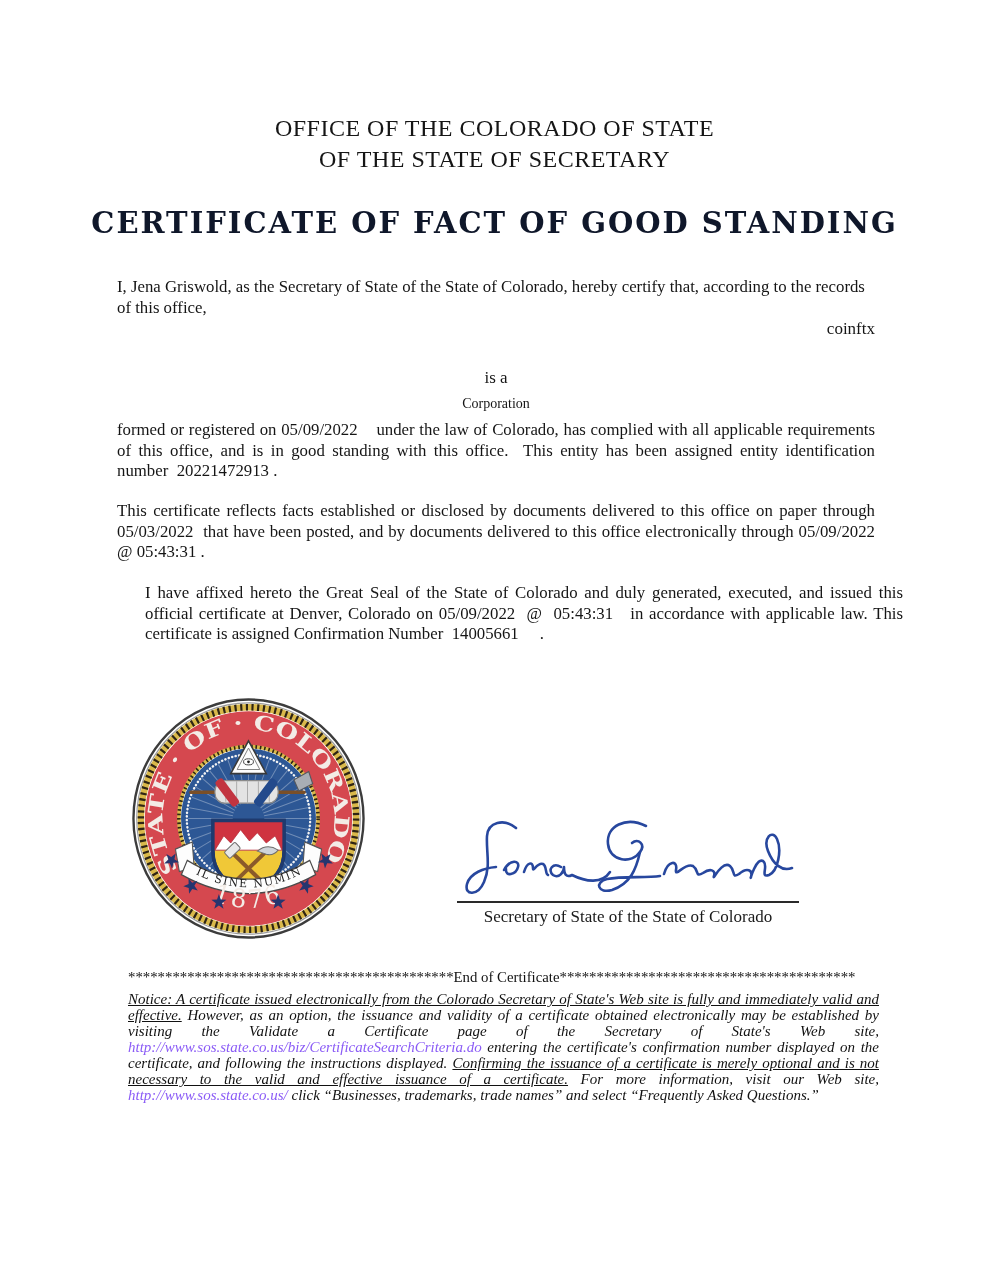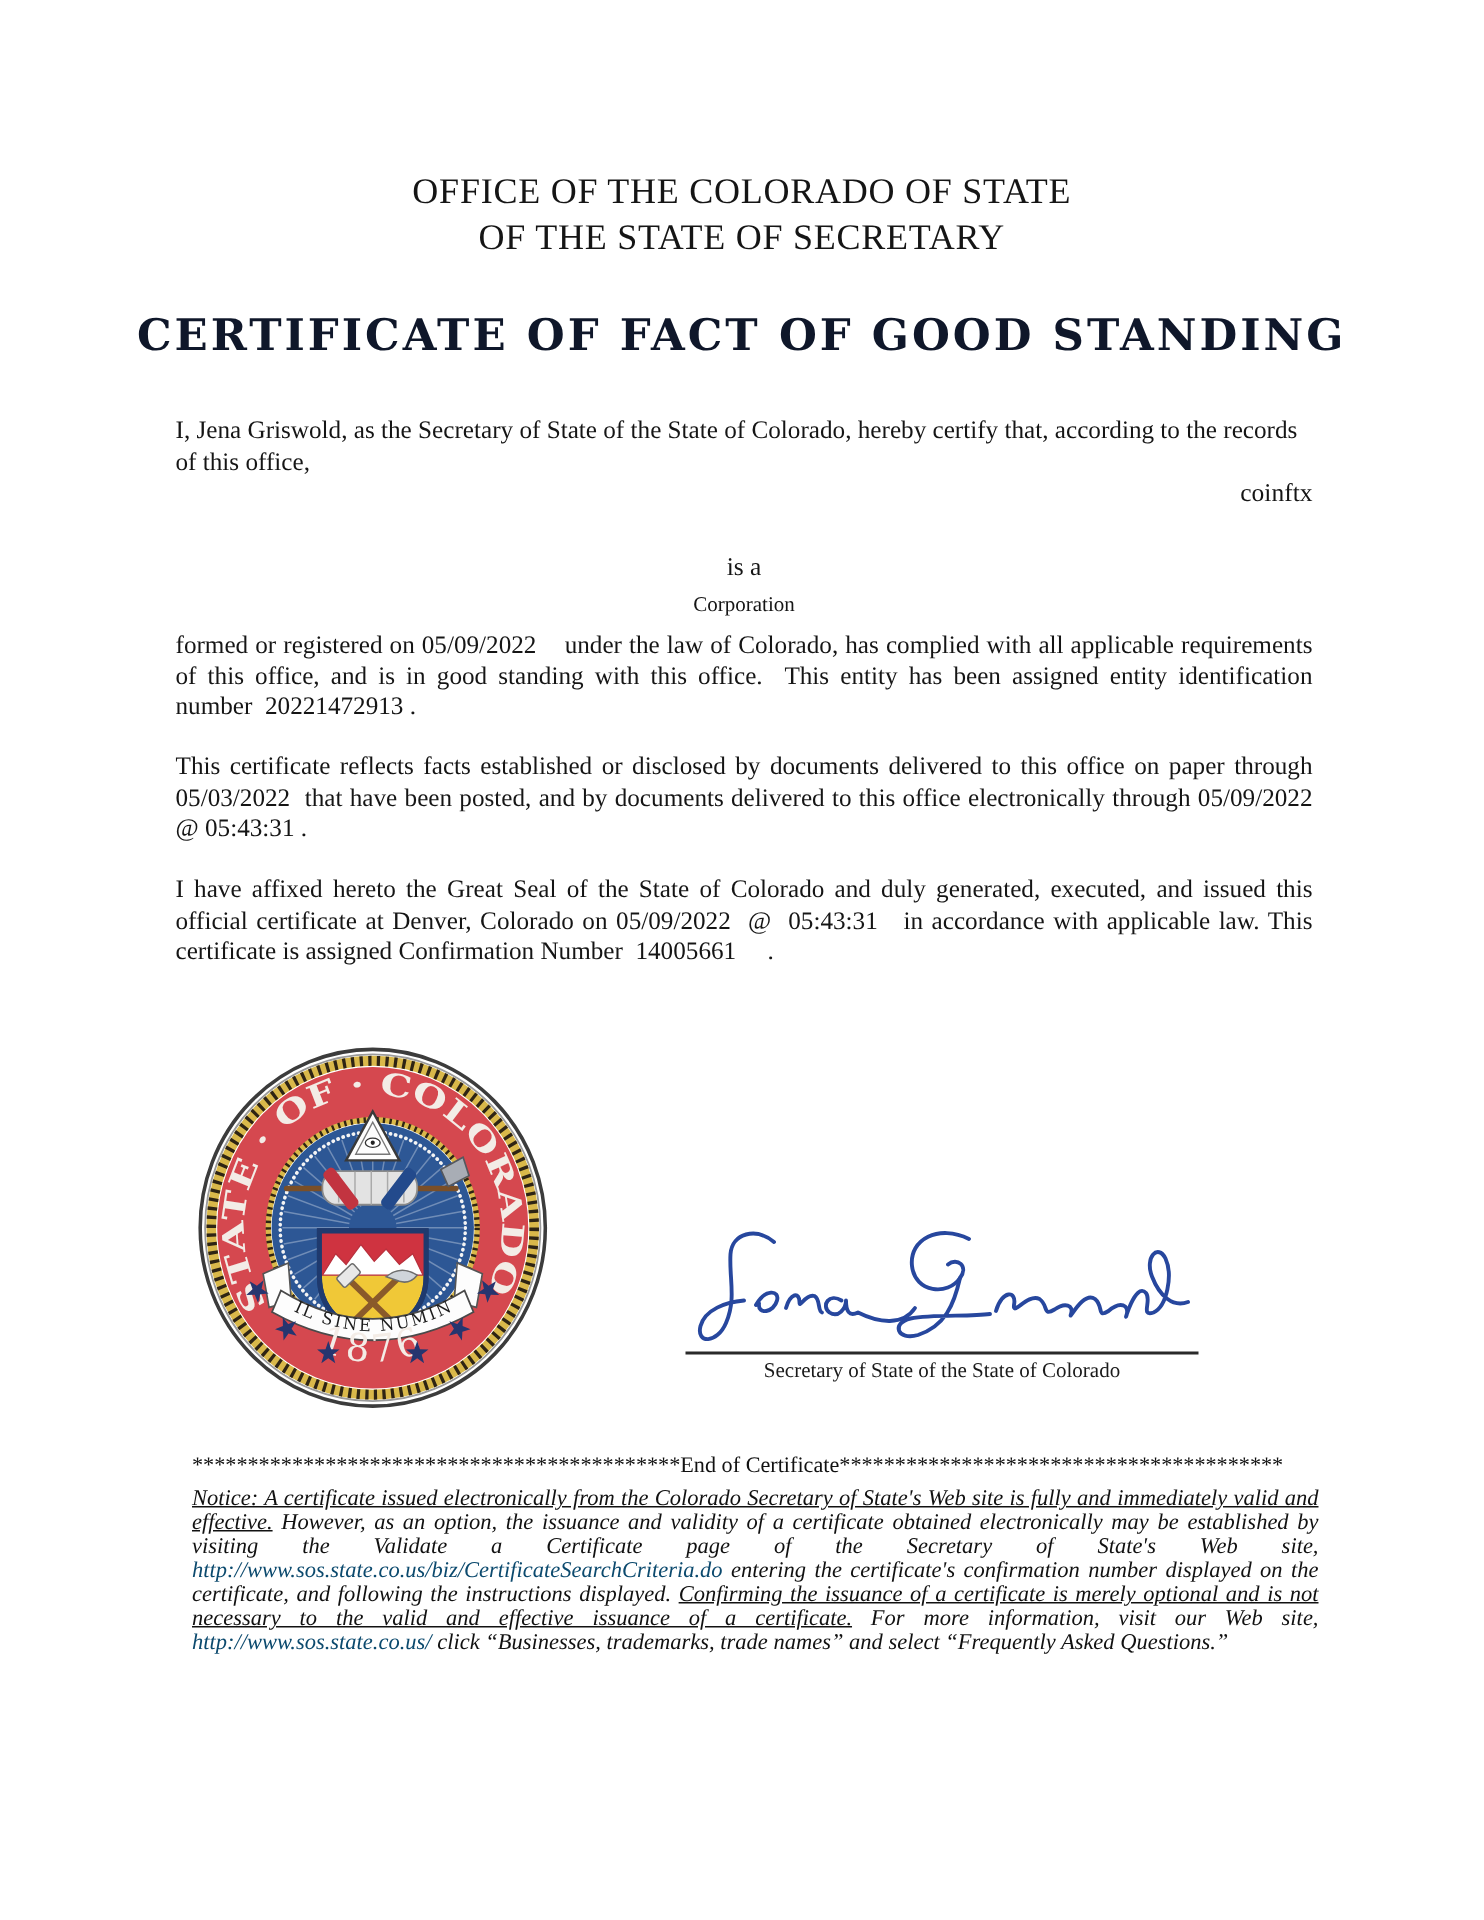--- a/index.html
+++ b/index.html
@@ -11,30 +11,30 @@
   .cert-title{position:absolute;top:206px;left:0;width:100%;
         font-family:"DejaVu Serif", serif;font-weight:700;font-size:29px;letter-spacing:2px;color:#0f172a;}
   .para{position:absolute;left:117px;width:758px;font-size:16.8px;line-height:20.6px;color:#151515;}
   .just{text-align:justify;}
   #p-intro{top:277px;}
   #entity-name{top:319px;font-size:17px;text-align:right;}
   #is-a{top:368px;font-size:17px;}
   #entity-type{top:394px;font-size:14px;}
   #p-formed{top:420px;}
   #p-reflects{top:501px;}
-  #p-affixed{top:583px;}
+  #p-affixed{top:583px;margin-left:28px;}
   .seal-wrap{position:absolute;left:130px;top:696px;width:237px;height:245px;}
   .sig-svg{position:absolute;left:460px;top:812px;width:345px;height:94px;}
   .sig-line{position:absolute;left:457px;top:901px;width:342px;border-top:2px solid #2a2a2a;height:0;}
-  .sig-title{position:absolute;left:457px;top:907px;width:342px;text-align:center;font-size:14px;color:#1a1a1a;}
+  .sig-title{position:absolute;left:457px;top:907px;width:342px;text-align:center;font-size:17px;color:#1a1a1a;}
   .footer{position:absolute;left:128px;top:969px;width:751px;}
   .endline{font-size:14.8px;white-space:nowrap;overflow:hidden;color:#111;}
   .notice{margin-top:5px;font-style:italic;font-size:15px;line-height:16px;text-align:justify;color:#111;}
   .seg-underline{text-decoration:underline;}
-  .seg-link{color:#0c4a6e;text-decoration:none;cursor:pointer;}
+  .seg-link{color:#8b5cf6;text-decoration:none;cursor:pointer;}
 </style>
 </head>
 <body>
 
 <div class="page">
 
   <div class="office-header centered">
     <div>OFFICE OF THE COLORADO OF STATE</div>
     <div>OF THE STATE OF SECRETARY</div>
   </div>

